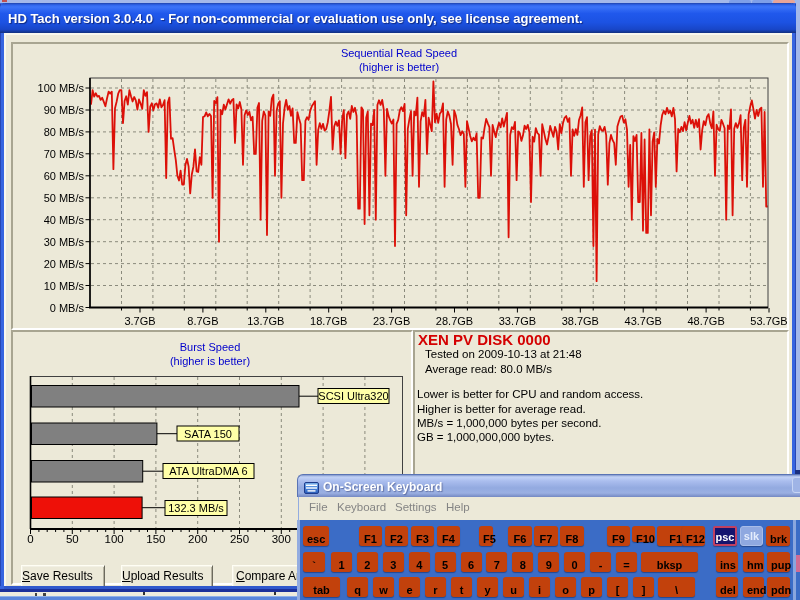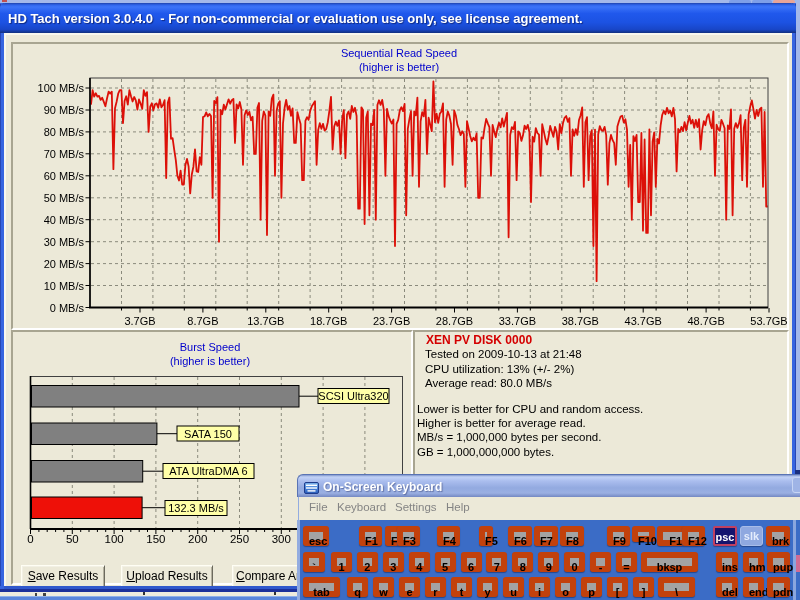--- a/index.html
+++ b/index.html
@@ -12,45 +12,45 @@
  text-shadow:1px 1px 1px rgba(0,0,40,.5);letter-spacing:0px;white-space:nowrap}
 .panel{position:absolute;border-top:2px solid #a8a591;border-left:2px solid #a8a591;border-right:2px solid #fff;border-bottom:2px solid #fff}
 #pTop{left:11px;top:42px;width:778px;height:288px}
 #pBL{left:11px;top:330px;width:402px;height:255px}
 #pBR{left:413px;top:330px;width:376px;height:255px}
 #hlh{position:absolute;left:4px;top:33px;width:788px;height:2px;background:#f8f7ee}
 #hlv{position:absolute;left:4px;top:33px;width:2px;height:553px;background:#f8f7ee}
 
 
 #info{position:absolute;left:414px;top:331px;width:375px;color:#000;font-size:11.5px;line-height:14.4px}
-#info .hd{color:#d40000;font-weight:bold;font-size:12px;margin:2px 0 0 12px}
+#info .hd{color:#d40000;font-weight:bold;font-size:15px;margin:2px 0 0 4px}
 #info .l1{margin-left:11px}
 #info .l2{margin-left:3px}
 .btn{position:absolute;top:565px;height:23px;background:#ece9d8;color:#000;
- font-size:12px;text-align:center;line-height:21px;
+ font-size:12px;text-align:left;line-height:21px;
  border:1px solid;border-color:#fffef4 #6c6a5e #6c6a5e #fffef4;
  box-shadow:inset 1px 1px 0 #f2f0e4, inset -1px -1px 0 #b4b1a0}
 
 #bot1{position:absolute;left:0;top:586px;width:796px;height:3px;background:#3058cc}
 #bot2{position:absolute;left:0;top:589px;width:796px;height:3px;background:#1c309a}
 #bot3{position:absolute;left:0;top:592px;width:800px;height:4px;background:#efecde}
 #bot4{position:absolute;left:0;top:596px;width:800px;height:4px;background:#5b86db;border-top:1px solid #8fafe8}
 
 .bgbtn{position:absolute;top:0;height:5px;border-radius:2px 2px 0 0}
 
 #osk{position:absolute;left:297px;top:474px;width:503px;height:126px}
 #osktb{position:absolute;left:0;top:0;width:503px;height:23px;border-radius:6px 0 0 0;
  background:linear-gradient(180deg,#8096cc 0%,#c2d2f6 9%,#aabdee 28%,#93aae0 58%,#9aafe2 82%,#7488c2 100%);
  border-left:1px solid #5a74b4;border-top:1px solid #5a74b4}
 #osktb .tt{position:absolute;left:25px;top:5px;color:#fff;font-weight:bold;font-size:12px;white-space:nowrap;
  text-shadow:1px 1px 1px rgba(50,60,110,.5)}
 #oskmenu{position:absolute;left:1px;top:23px;width:502px;height:23px;background:#ece9d8;color:#848484;font-size:11.5px;border-left:1px solid #93ace0}
 #oskmenu span{position:absolute;top:4px}
 #oskkb{position:absolute;left:0;top:46px;width:503px;height:80px;background:#3b6cc6;border-left:3px solid #93ace0}
-.key{position:absolute;background:#a3a3a3;border:6px solid #c2410c;border-radius:3px;
+.key{position:absolute;background:#c2410c;border:4px solid #c2410c;border-radius:3px;
  color:#000;font-size:11px;font-weight:bold;text-align:center;
  box-shadow:0 1px 1px #24488f}
 .psc{background:#14146e;color:#fff;border:2px solid #c04060;border-radius:2px}
 .slk{background:#8fa8e0;color:#e4ecfc;border:1px solid #a8bce8}
 #oskkb2{position:absolute;left:495.5px;top:46px;width:3px;height:80px;background:#8aa6de}
 #pink{position:absolute;left:499px;top:81px;width:4px;height:17px;background:#d06c94}
 #closeb{position:absolute;left:494px;top:2px;width:9px;height:16px;background:#9fb4e6;border:1px solid #c7d5f4;border-radius:3px 0 0 3px}
 </style></head>
 <body>
 
@@ -262,21 +262,20 @@
     <text x="239.5" y="543" text-anchor="middle" style="font:11.5px 'Liberation Sans',sans-serif">250</text>
     <text x="281.3" y="543" text-anchor="middle" style="font:11.5px 'Liberation Sans',sans-serif">300</text>
     <text x="323.1" y="543" text-anchor="middle" style="font:11.5px 'Liberation Sans',sans-serif">350</text>
     <text x="210" y="351" text-anchor="middle" class="blu">Burst Speed</text>
     <text x="210" y="365" text-anchor="middle" class="blu">(higher is better)</text>
 </svg>
 
 <div id="info">
  <div class="hd">XEN PV DISK 0000</div>
  <div class="l1">Tested on 2009-10-13 at 21:48</div>
- <div class="l1">CPU utilization: 13% (+/- 2%)</div>
  <div class="l1">Average read: 80.0 MB/s</div>
  <div style="height:11px"></div>
  <div class="l2">Lower is better for CPU and random access.</div>
  <div class="l2">Higher is better for average read.</div>
  <div class="l2">MB/s = 1,000,000 bytes per second.</div>
  <div class="l2">GB = 1,000,000,000 bytes.</div>
 </div>
 
 <div class="btn" style="left:21px;width:84px"><u>S</u>ave Results</div>
 <div class="btn" style="left:121px;width:92px"><u>U</u>pload Results</div>
@@ -318,21 +317,21 @@
    </svg>
    <span class="tt">On-Screen Keyboard</span>
    <div id="closeb"></div>
  </div>
  <div id="oskkb"></div>
  <div id="oskkb2"></div>
     <div id="pink"></div>
  <div class="key" style="left:6px;top:52px;width:26px;height:20px;line-height:18px">esc</div>
  <div class="key" style="left:62px;top:52px;width:23px;height:20px;line-height:18px">F1</div>
  <div class="key" style="left:88px;top:52px;width:23px;height:20px;line-height:18px">F2</div>
- <div class="key" style="left:100px;top:52px;width:23px;height:20px;line-height:18px">F3</div>
+ <div class="key" style="left:114px;top:52px;width:23px;height:20px;line-height:18px">F3</div>
  <div class="key" style="left:140px;top:52px;width:23px;height:20px;line-height:18px">F4</div>
  <div class="key" style="left:182px;top:52px;width:14px;height:20px;line-height:18px">F5</div>
  <div class="key" style="left:211px;top:52px;width:24px;height:20px;line-height:18px">F6</div>
  <div class="key" style="left:237px;top:52px;width:24px;height:20px;line-height:18px">F7</div>
  <div class="key" style="left:263px;top:52px;width:24px;height:20px;line-height:18px">F8</div>
  <div class="key" style="left:310px;top:52px;width:23px;height:20px;line-height:18px">F9</div>
  <div class="key" style="left:335px;top:52px;width:23px;height:16px;line-height:18px">F10</div>
  <div class="key" style="left:360px;top:52px;width:43px;height:20px;line-height:18px">F11</div>
  <div class="key" style="left:385px;top:52px;width:23px;height:20px;line-height:18px">F12</div>
  <div class="key psc" style="left:416px;top:52px;width:24px;height:20px;line-height:18px">psc</div>

